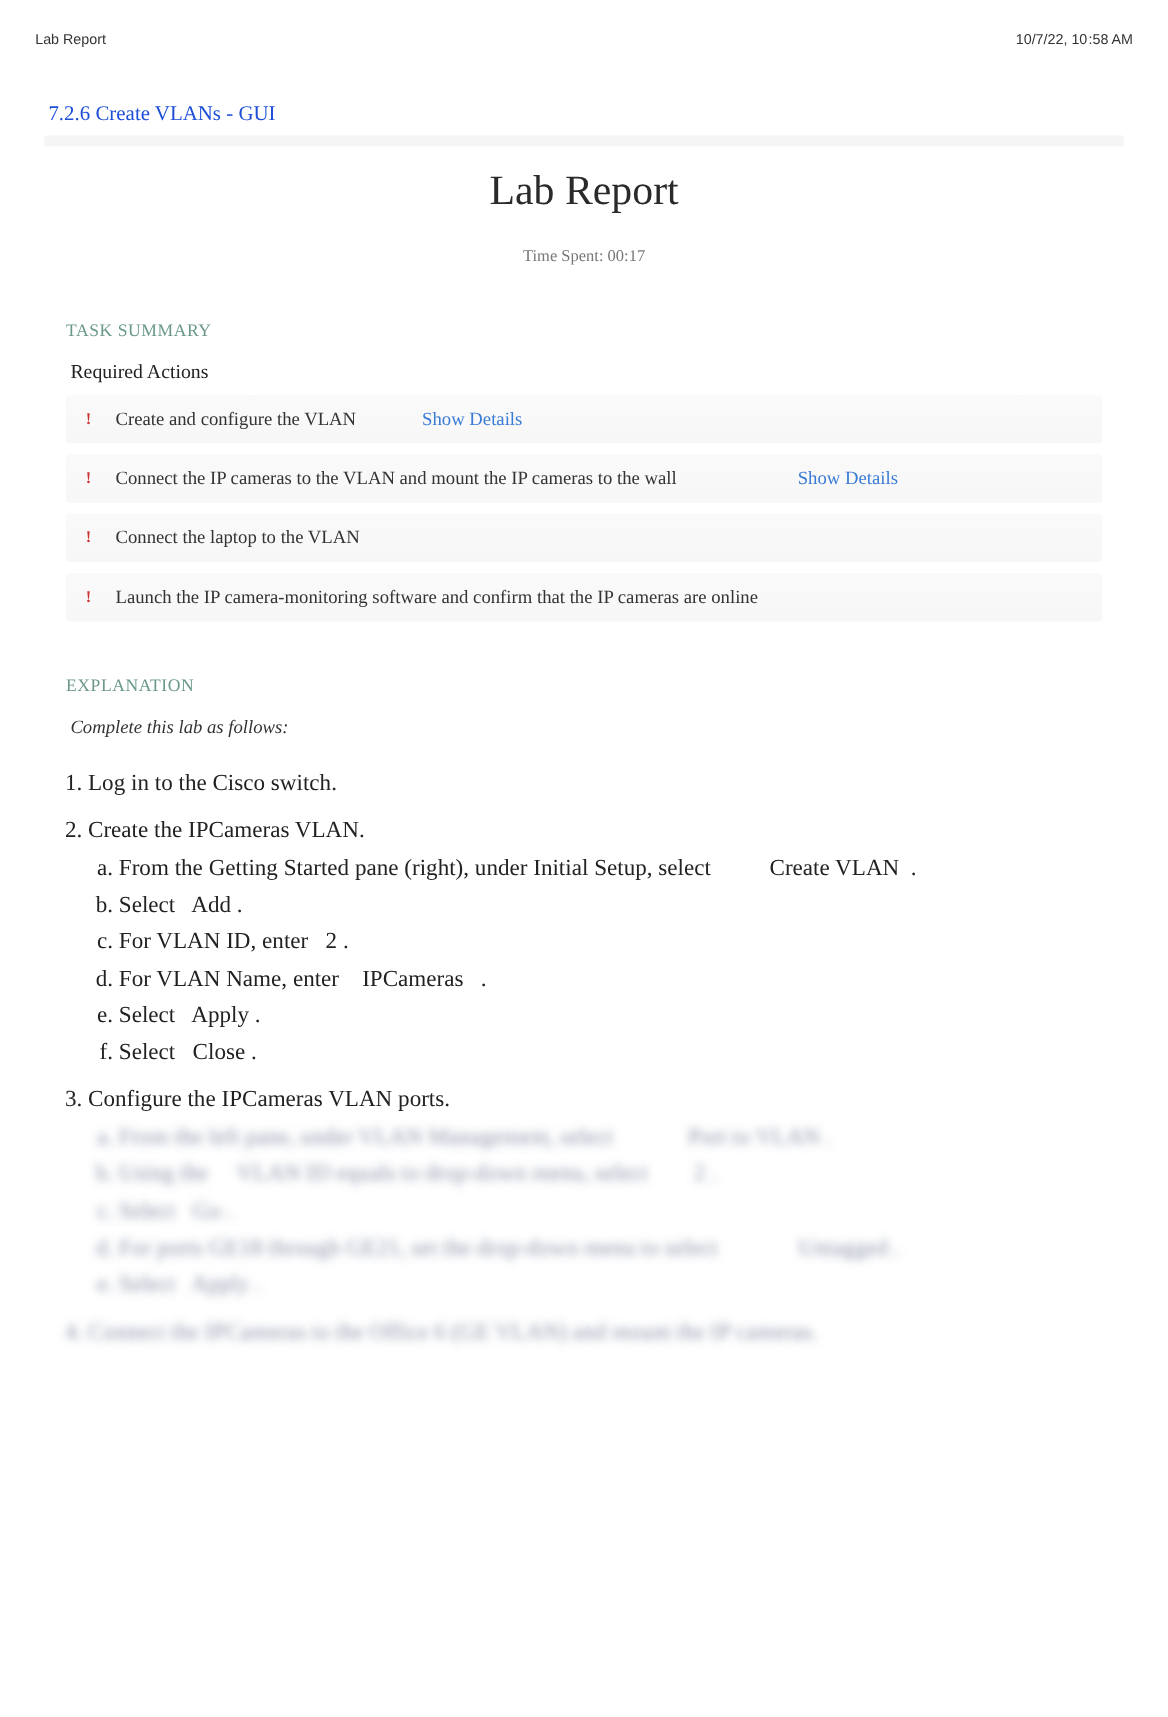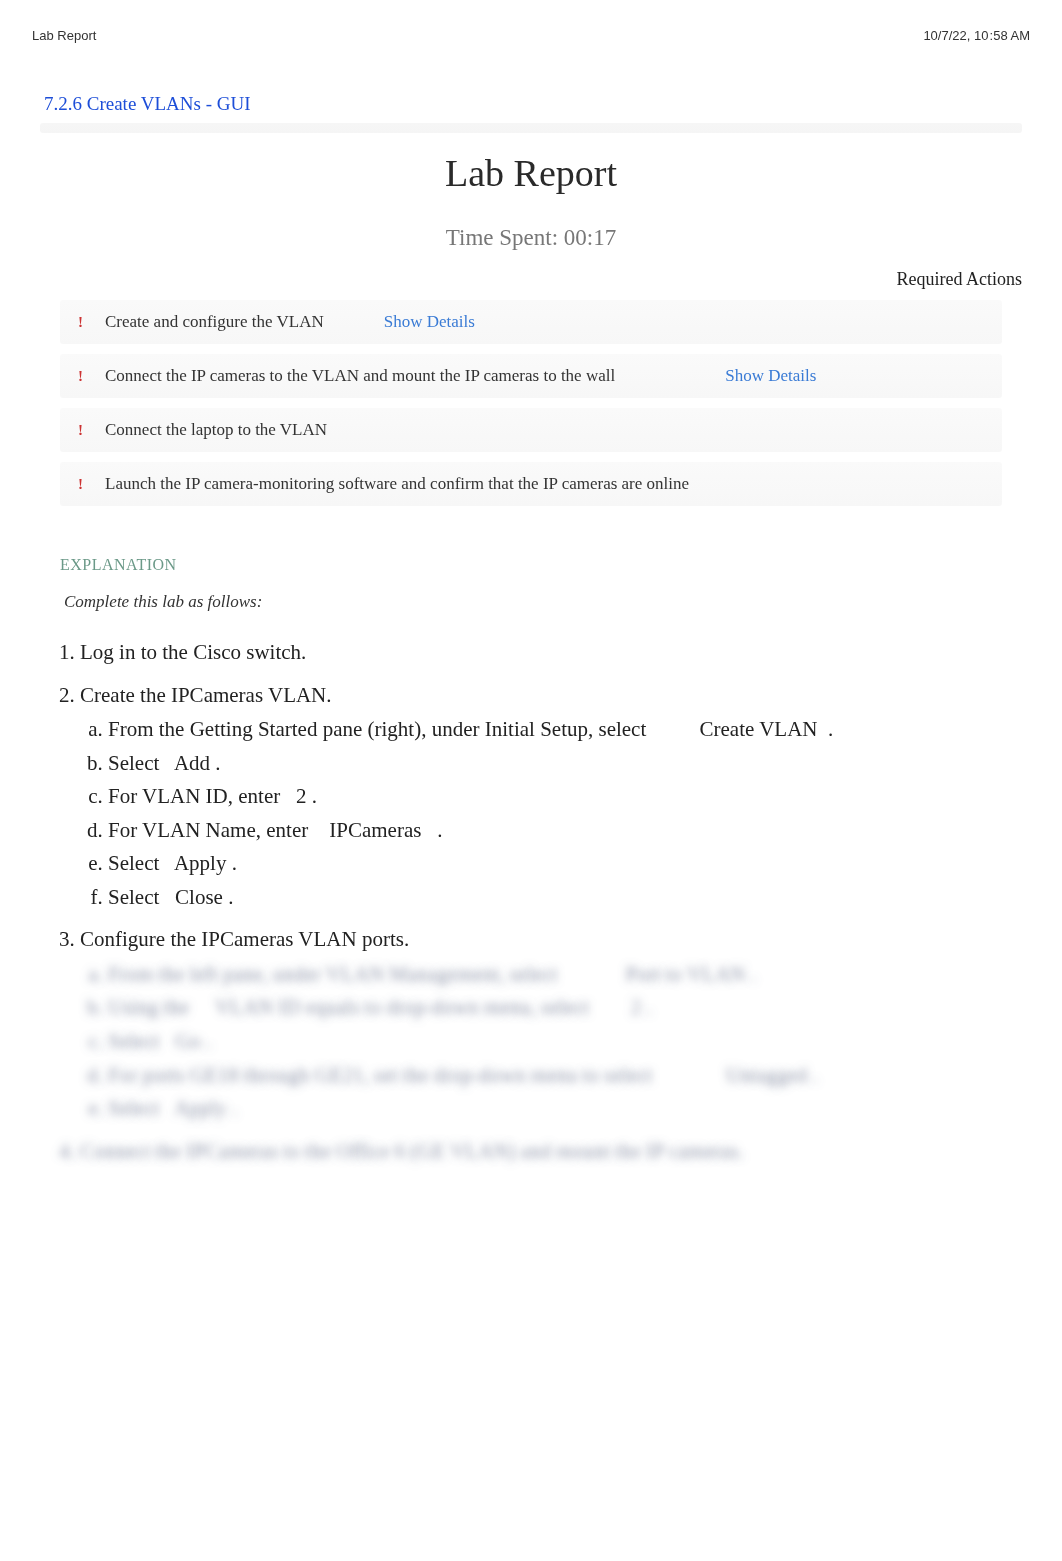--- a/index.html
+++ b/index.html
@@ -37,22 +37,22 @@
     text-align: center;
     font-size: 38px;
     font-weight: normal;
     color: #2a2a2a;
     margin: 12px 0 30px 0;
     font-family: Georgia, serif;
   }
   .time-spent {
     text-align: center;
     color: #777;
-    font-size: 23px;
-    margin-bottom: 18px;
+    font-size: 15px;
+    margin-bottom: 50px;
   }
   .score-row {
     display: flex;
     align-items: center;
     padding: 0 20px;
     margin-bottom: 70px;
     font-size: 18px;
   }
   .score-left {
     display: flex;
@@ -66,21 +66,20 @@
     color: #6b9988;
     font-size: 16px;
     letter-spacing: 0.5px;
     margin: 0 0 18px 20px;
     font-family: Georgia, serif;
   }
   .required-actions-label {
     font-size: 18px;
     color: #222;
     margin: 0 0 10px 24px;
-    text-align: right;
   }
   .actions-list {
     margin: 0 20px 50px 20px;
   }
   .action-row {
     background: linear-gradient(to bottom, #fafafa, #f7f7f7);
     border-radius: 3px;
     padding: 12px 18px;
     margin-bottom: 10px;
     display: flex;
@@ -141,20 +140,21 @@
 
 <div class="content">
   <div class="exercise-title">7.2.6 Create VLANs - GUI</div>
   <div class="divider-bar"></div>
 
   <h1 class="main-title">Lab Report</h1>
 
   <div class="time-spent">Time Spent: 00:17</div>
 
 
+  <div class="section-heading">TASK SUMMARY</div>
   <div class="required-actions-label">Required Actions</div>
 
   <div class="actions-list">
     <div class="action-row">
       <span class="bang">!</span>
       <span class="action-text">Create and configure the VLAN</span>
       <span class="show-details">Show Details</span>
     </div>
     <div class="action-row row2">
       <span class="bang">!</span>

